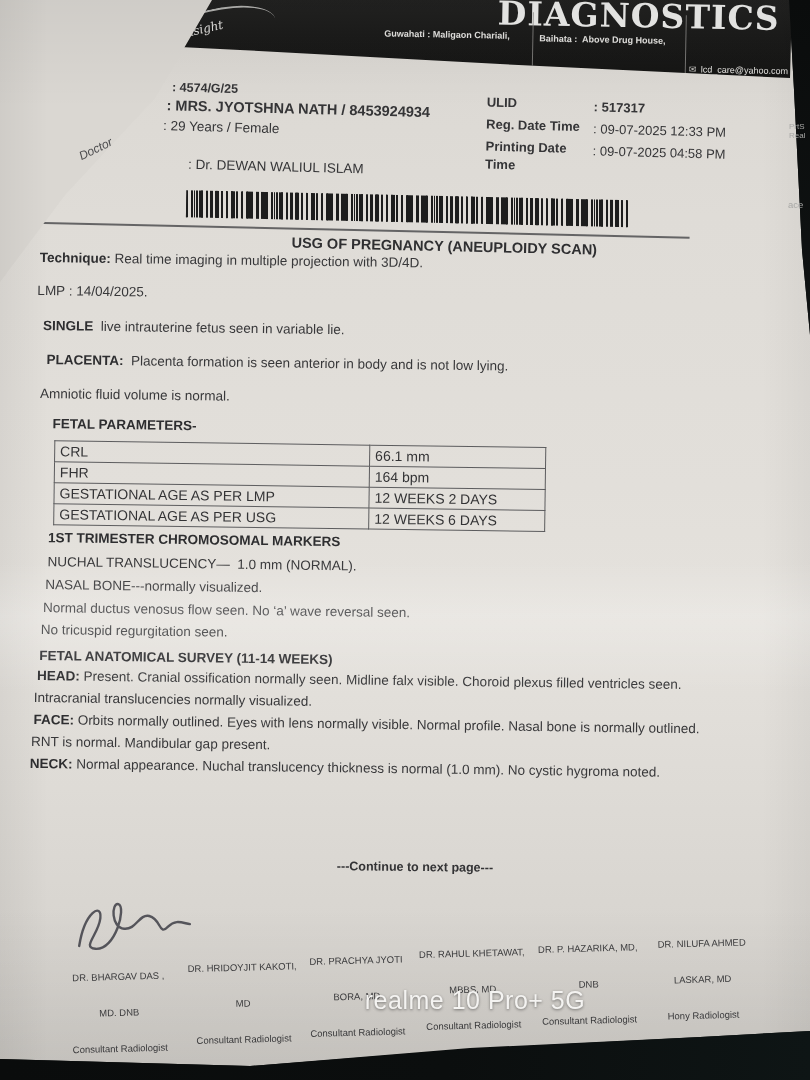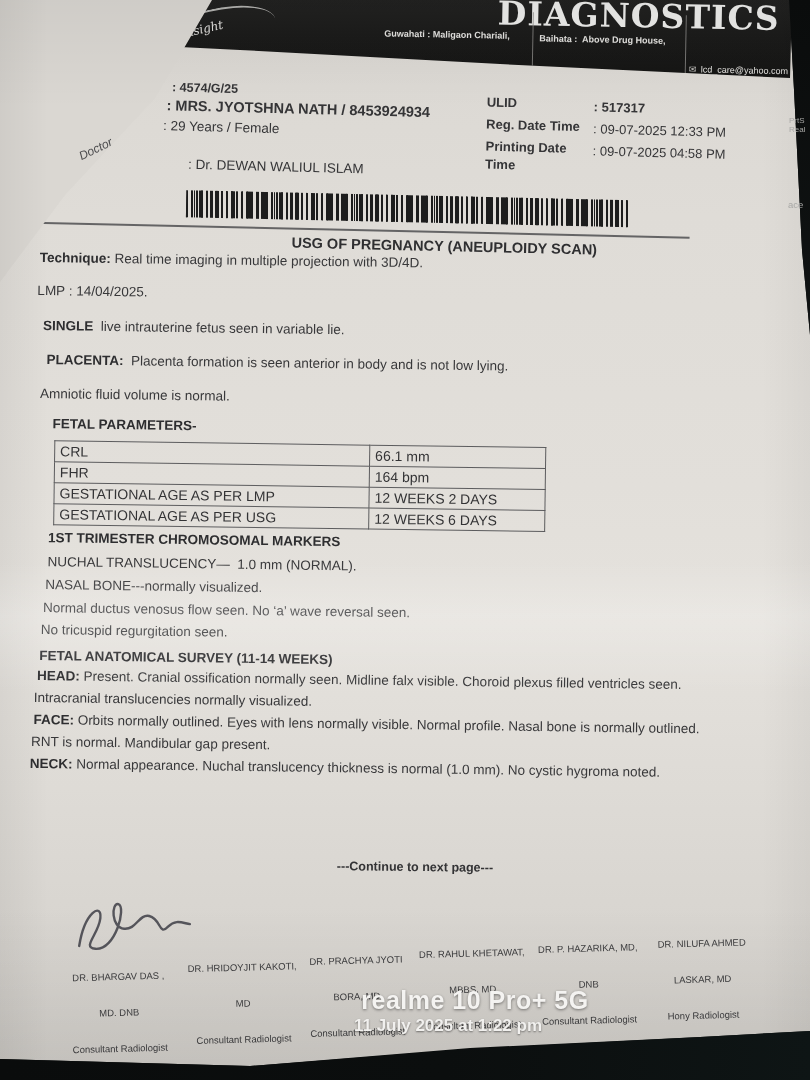--- a/index.html
+++ b/index.html
@@ -74,21 +74,21 @@
   
   .rstrip{position:absolute;left:0;top:0;width:810px;height:340px;z-index:45;
     clip-path:polygon(789px 0,810px 0,810px 335px,802px 250px,794px 90px);
     background:linear-gradient(180deg,#0a0c0c,#101313);}
   .key{position:absolute;color:#a8a8a6;font-size:8px;line-height:9px;white-space:pre;z-index:46;}
   .bstrip{position:absolute;left:0;top:1020px;width:810px;height:60px;z-index:45;
     clip-path:polygon(0 39px,250px 46px,470px 28px,700px 17px,810px 11px,810px 60px,0 60px);
     background:linear-gradient(90deg,#0a0c0c 0%,#0b0e0e 55%,#0e1515 100%);}
   
   .wm1{position:absolute;left:475px;top:986px;transform:translateX(-50%);z-index:60;
-    color:#f4f3f1;font-weight:bold;font-size:25px;letter-spacing:.5px;white-space:pre;
+    color:#f4f3f1;font-weight:normal;font-size:25px;letter-spacing:.5px;white-space:pre;
     text-shadow:0 1px 3px rgba(0,0,0,.45);}
   .wm2{position:absolute;left:448px;top:1016px;transform:translateX(-50%);z-index:60;
     color:#f1f0ee;font-weight:bold;font-size:17px;white-space:pre;
     text-shadow:0 1px 2px rgba(0,0,0,.45);}
 </style>
 </head>
 <body>
 
 <div class="photo">
 
@@ -230,20 +230,19 @@
       <div>DR. NILUFA AHMED</div>
       <div>LASKAR, MD</div>
       <div>Hony Radiologist</div>
       <span class="regn">Regn. No : 35185</span>
     </div>
   </div>
 
   <div class="glare"></div>
 
   <div class="rstrip"></div>
-  <div class="key" style="left:789px;top:116px;"><span>PrtS</span><br><span>Real</span></div>
+  <div class="key" style="left:789px;top:122px;"><span>PrtS</span><br><span>Real</span></div>
   <div class="key" style="left:788px;top:200px;font-size:9.5px;">ace</div>
   <div class="bstrip"></div>
 
   <div class="wm1">realme 10 Pro+ 5G</div>
-  <div class="wm2">11 July 2025 at 1:22 pm</div>
 
 </div>
 
 </body></html>

